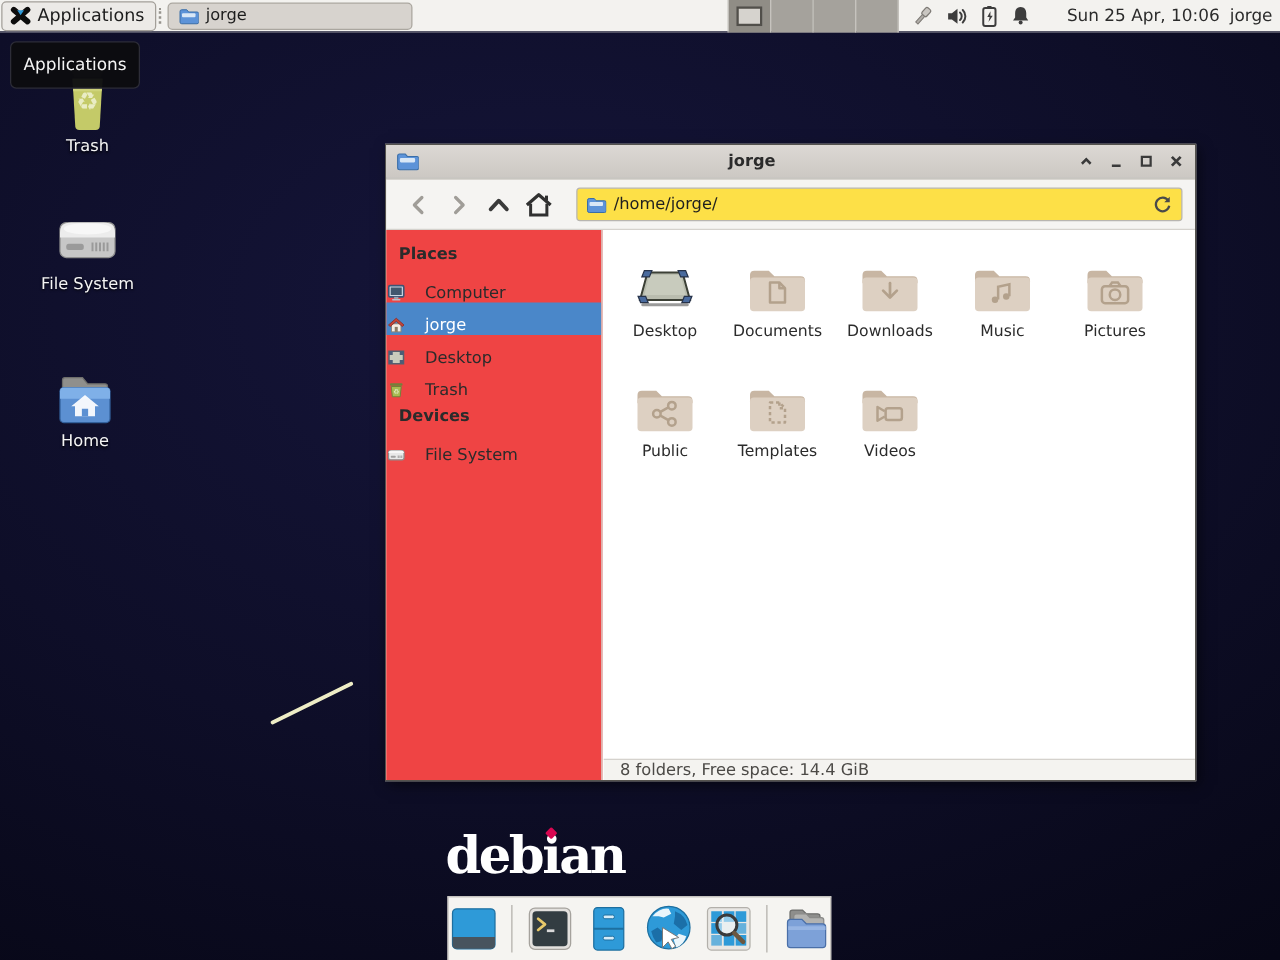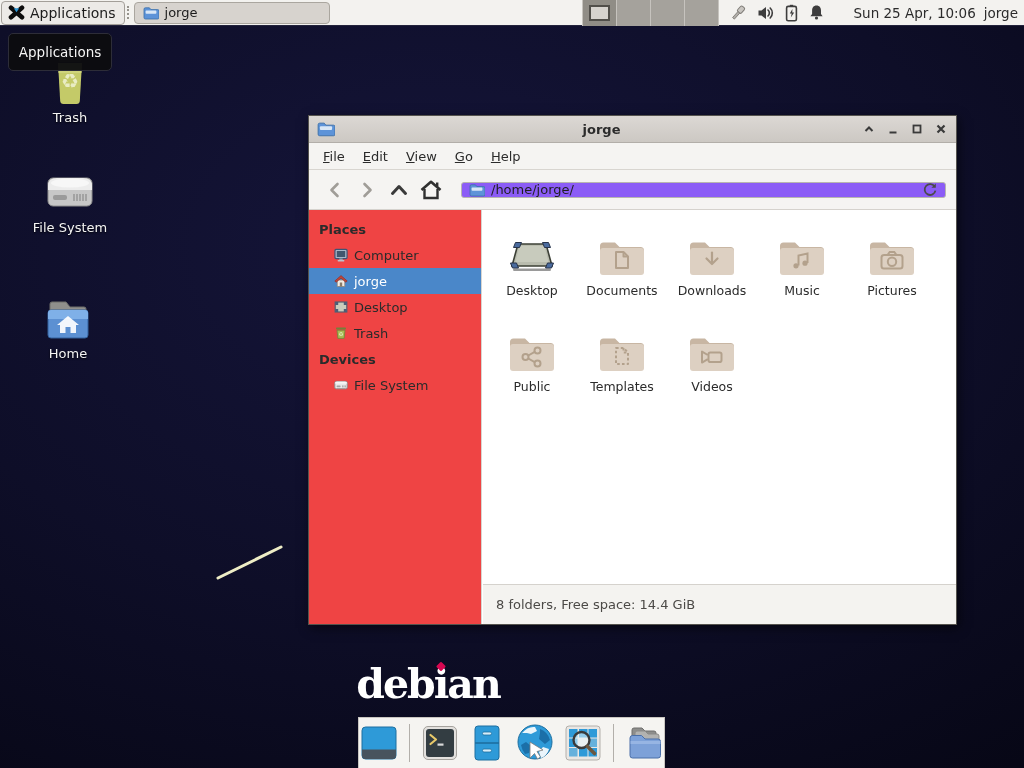--- a/index.html
+++ b/index.html
@@ -77,43 +77,43 @@
   .win-controls { display:flex; gap:10px; align-items:center; }
   .win-controls .wc { width:14px; height:14px; display:flex; align-items:center; justify-content:center; }
 
   .menubar { height:26px; background:#f5f4f2; display:flex; align-items:center; padding-left:5px; }
   .menu-item { padding:4px 9px; font-size:13px; color:#2b2b2b; }
   .menubar-sep { height:1px; background:#d8d5d0; }
 
   .toolbar { height:40px; background:#f5f4f2; border-bottom:1px solid #d5d2cd; display:flex; align-items:center; padding:0 10px; }
   .tool-btn { width:32px; height:30px; display:flex; align-items:center; justify-content:center; border-radius:3px; }
   .pathbar {
-    flex:1; height:16px; margin-left:14px; background:#8b5cf6;
+    flex:1; height:27px; margin-left:14px; background:#fde047;
     border:1px solid #b8b5b0; border-radius:3px;
     display:flex; align-items:center; padding:0 7px; gap:6px;
   }
   .pathbar .path-text { flex:1; font-size:13px; color:#1f1f1f; }
 
   .content { flex:1; position:relative; background:#fff; }
   .sidebar {
     position:absolute; left:0; top:0; bottom:0; width:173px;
     background:#ef4444; border-right:1px solid #d8d5d0; padding-top:6px; overflow:hidden;
   }
   .side-header { font-weight:bold; font-size:13px; color:#2b2b2b; padding:6px 10px 5px 10px; }
-  .side-item { display:flex; align-items:center; gap:5px; height:26px; padding-left:24px; font-size:13px; color:#2b2b2b; }
+  .side-item { display:flex; align-items:flex-end; gap:15px; height:26px; font-size:13px; color:#2b2b2b; }
   .side-item.selected { background:#4a87c9; color:#fff; }
 
   .mainpane { position:absolute; left:174px; right:0; top:0; bottom:26px; background:#fff; overflow:hidden; }
   .filegrid { display:flex; flex-wrap:wrap; padding:8px 2px 0 4px; }
   .file-item { width:90px; height:96px; display:flex; flex-direction:column; align-items:center; }
   .file-item .fic { margin-top:10px; height:50px; display:flex; align-items:flex-end; }
   .file-item .flbl { margin-top:5px; font-size:12.5px; color:#2b2b2b; text-align:center; }
 
   .statusbar {
-    position:absolute; left:174px; right:0; bottom:0; height:40px;
+    position:absolute; left:174px; right:0; bottom:0; height:17px;
     background:#f4f3f0; border-top:1px solid #d5d2cd;
     display:flex; align-items:center; padding-left:13px;
     font-size:13px; color:#4c4a47;
   }
 
   
   .debian {
     position:absolute; left:0; top:660px; width:856px; text-align:center; z-index:4;
     font-family:"DejaVu Serif","Liberation Serif",serif;
     font-size:41px; font-weight:bold; color:#fff; letter-spacing:-2px;
@@ -283,27 +283,20 @@
           </svg>
       </span>
       <span class="wc">
         <svg width="12" height="12">
             <path d="M2.5 2.5 L9.5 9.5 M9.5 2.5 L2.5 9.5" stroke="#3a3a3a" stroke-width="2.2"></path>
           </svg>
       </span>
     </span>
   </div>
 
-  <div class="menubar">
-    <span class="menu-item"><u>F</u>ile</span>
-    <span class="menu-item"><u>E</u>dit</span>
-    <span class="menu-item"><u>V</u>iew</span>
-    <span class="menu-item"><u>G</u>o</span>
-    <span class="menu-item"><u>H</u>elp</span>
-  </div>
   <div class="menubar-sep"></div>
 
   <div class="toolbar">
     <span class="tool-btn">
       <svg width="20" height="20">
           <path d="M12.5 4 L6.5 10 L12.5 16" fill="none" stroke="#a09d98" stroke-width="2.6" stroke-linecap="round" stroke-linejoin="round"></path>
         </svg>
     </span>
     <span class="tool-btn">
       <svg width="20" height="20">

